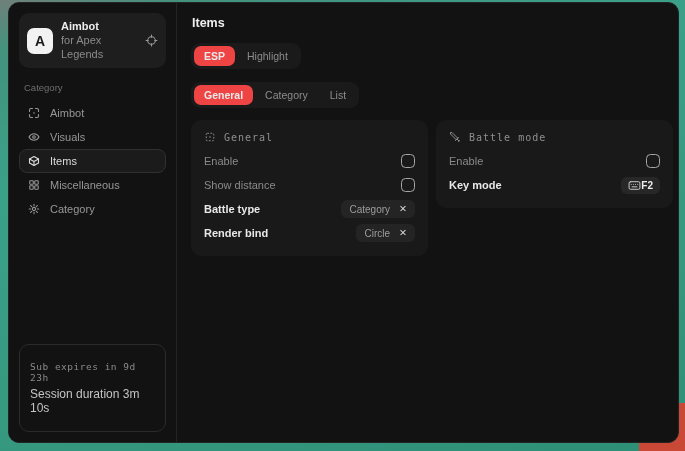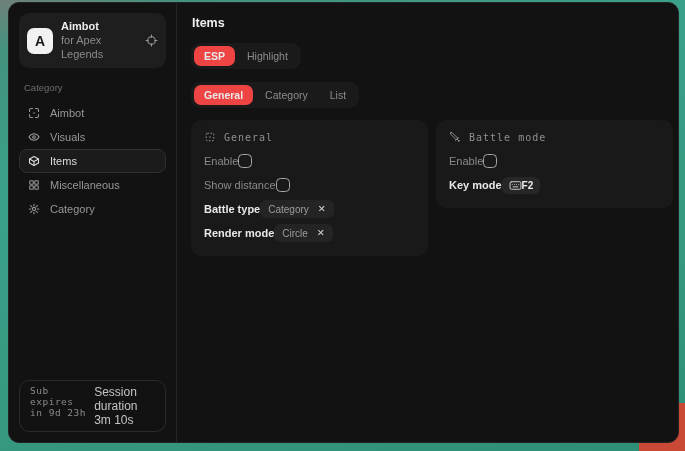--- a/index.html
+++ b/index.html
@@ -41,22 +41,22 @@
   .nav { display:flex; flex-direction:column; }
   .nav-item {
     display:flex; align-items:center; gap:10px; padding:5px 8px;
     color:#979797; font-size:11px; border-radius:8px; border:1px solid transparent;
     height:24px; cursor:default;
   }
   .nav-item.active { background:#1b1b1b; border-color:#303030; color:#dcdcdc; }
   .nav-item .ico { display:flex; align-items:center; }
   .spacer { flex:1; }
   .status-card {
-    border:1px solid #2b2b2b; border-radius:10px; padding:4px 10px;
-    display:flex; gap:4px;
+    border:1px solid #2b2b2b; border-radius:10px; padding:16px 10px;
+    display:flex; flex-direction:column; gap:4px;
   }
   .status-line1 { font-family:"DejaVu Sans Mono", monospace; font-size:9.5px; color:#8a8a8a; letter-spacing:0.5px; }
   .status-line2 { font-size:12px; color:#c4c4c4; }
   
   .main { flex:1; padding:11px 14px; display:flex; flex-direction:column; }
   .page-title { color:#eeeeee; font-size:12.5px; font-weight:bold; margin:2px 0 0 1px; }
   .tabs {
     display:inline-flex; align-self:flex-start; background:#1a1a1a;
     border-radius:9px; padding:3px; gap:2px; margin-top:13px;
   }
@@ -68,21 +68,21 @@
   .panels { display:flex; gap:8px; margin-top:12px; align-items:flex-start; }
   .panel {
     width:237px; background:#191919; border-radius:10px; padding:11px 13px;
   }
   .panel-head {
     display:flex; align-items:center; gap:8px; color:#8f8f8f;
     font-family:"DejaVu Sans Mono", monospace; font-size:10px; letter-spacing:1px;
     margin-bottom:6px;
   }
   .row {
-    display:flex; align-items:center; justify-content:flex-start; height:24px;
+    display:flex; align-items:center; justify-content:space-between; height:24px;
   }
   .row-label-dim { color:#8a8a8a; font-size:11px; }
   .row-label-strong { color:#e8e8e8; font-size:11px; font-weight:bold; }
   .checkbox {
     width:14px; height:14px; border:1.5px solid #a6a6a6; border-radius:4.5px;
     background:transparent;
   }
   .chip {
     background:#242424; border-radius:6px; padding:3.5px 8px;
     display:flex; align-items:center; gap:9px;
@@ -219,21 +219,21 @@
 
         <div class="row">
           <span class="row-label-strong">Battle type</span>
           <div class="chip">
             <span class="chip-value">Category</span>
             <span class="chip-x">✕</span>
           </div>
         </div>
 
         <div class="row">
-          <span class="row-label-strong">Render mode</span>
+          <span class="row-label-strong">Render bind</span>
           <div class="chip">
             <span class="chip-value">Circle</span>
             <span class="chip-x">✕</span>
           </div>
         </div>
       </div>
 
       <div class="panel">
         <div class="panel-head">
           <span>

